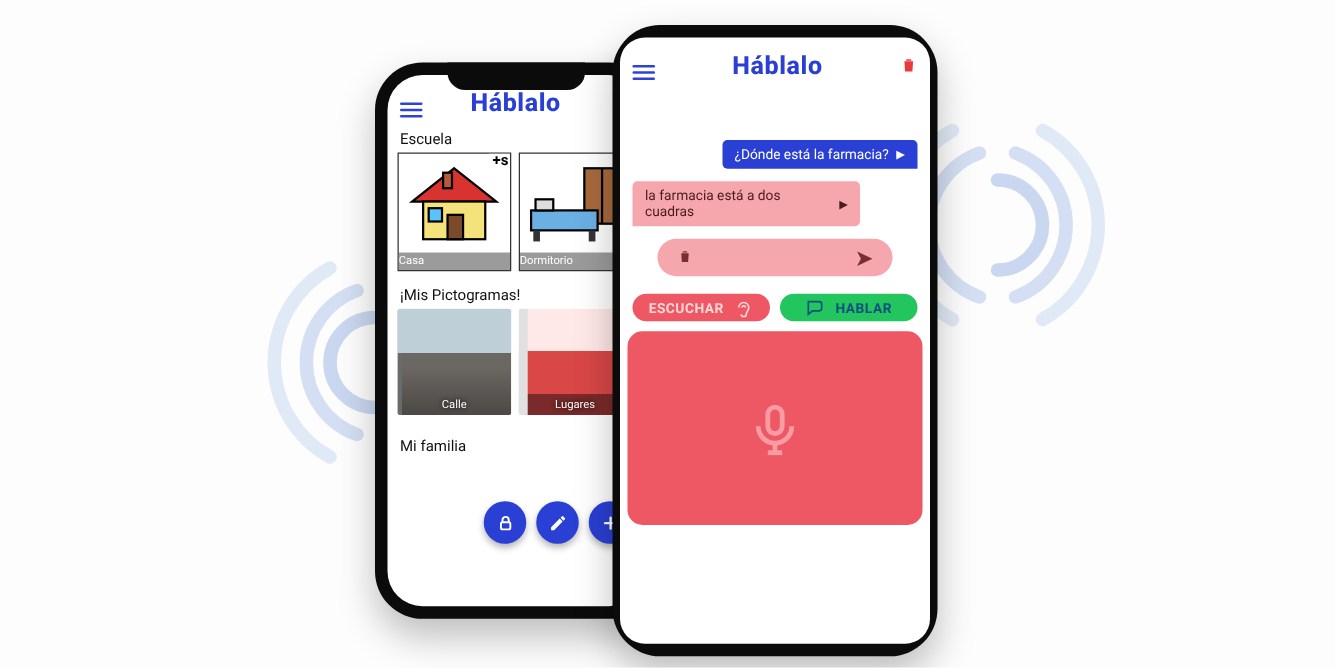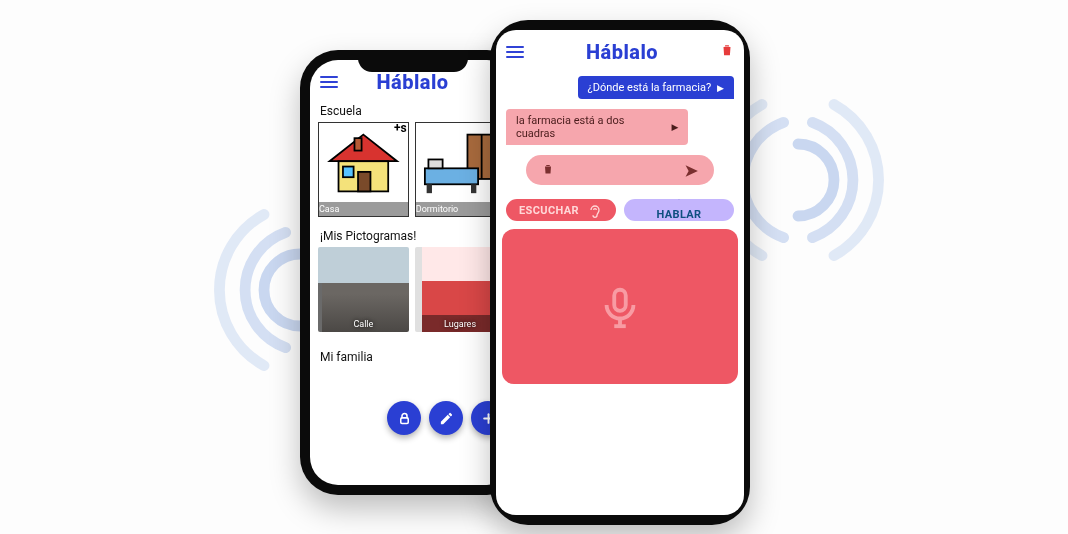--- a/index.html
+++ b/index.html
@@ -62,21 +62,21 @@
     padding: 8px;
   }
   .phone.right .screen {
     inset: 10px 6px;
     border-radius: 20px;
   }
 
   
   .appbar {
     display: flex;
-    align-items: center;
+    align-items: flex-end;
     justify-content: space-between;
     padding: 10px 10px 6px 10px;
   }
   .appbar .spacer { width: 18px; }
   .hamburger { width: 18px; height: 12px; display: flex; flex-direction: column; justify-content: space-between; }
   .hamburger span { height: 2px; background:#3042d6; border-radius:1px; }
   .app-title {
     font-weight: 800;
     font-size: 20px;
     color: #2a3fd3;
@@ -157,20 +157,21 @@
     padding:5px 10px; border-radius:4px;
     font-size:11px;
     margin-bottom:10px;
     max-width:80%;
   }
   .bubble .play { margin-left:6px; font-size:9px; }
   .bubble.sent {
     background:#2a3fd3; color:#fff;
     float:right; clear:both;
     border-radius:4px 4px 0 4px;
+    margin-top:36px;
   }
   .bubble.recv {
     background:#f6a6ad; color:#4a1c1c;
     float:left; clear:both;
     border-radius:4px 4px 4px 0;
     justify-content:space-between;
   }
   .compose {
     clear:both;
     margin:70px 20px 8px 20px;
@@ -190,21 +191,21 @@
     flex:1;
     border-radius:16px;
     height:22px;
     display:flex; align-items:center; justify-content:center;
     gap:8px;
     font-size:11px;
     font-weight:700;
     letter-spacing:.4px;
   }
   .mode-listen { background:#ee5764; color:#ffd7d7; }
-  .mode-talk   { background:#c4b5fd; color:#0f4f80;flex-direction:column; }
+  .mode-talk   { background:#22c55e; color:#0f4f80; }
   .mic-panel {
     margin:0 6px 6px 6px;
     background:#ee5764;
     border-radius:12px;
     height:155px;
     display:flex; align-items:center; justify-content:center;
   }
   .mic-panel svg { opacity:.6; }
 </style>
 </head>

